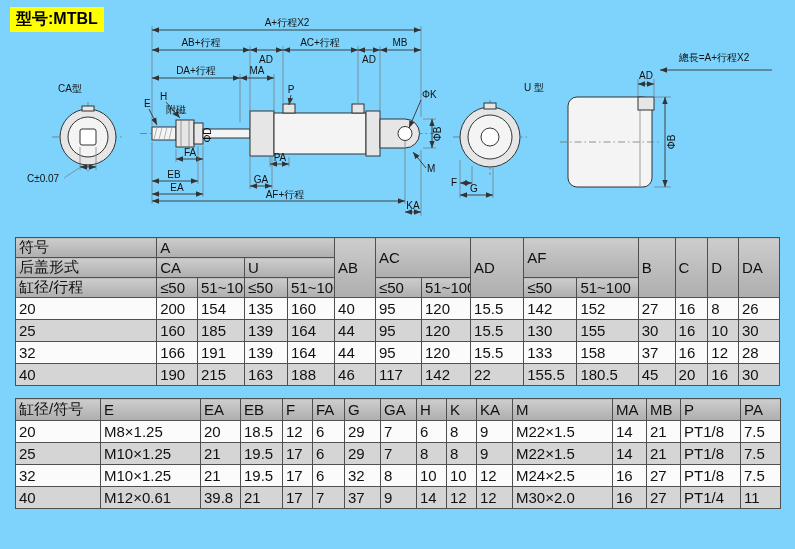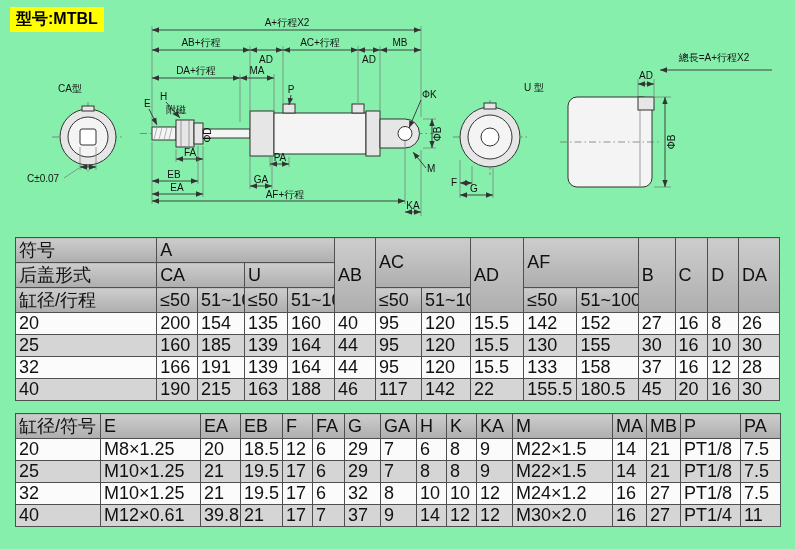--- a/index.html
+++ b/index.html
@@ -1,18 +1,18 @@
 <!DOCTYPE html>
 <html><head>
 <meta charset="utf-8">
 <style>
   * { box-sizing: border-box; }
   html,body { margin:0; padding:0; background:#fff; }
   body { font-family:"Liberation Sans","DejaVu Sans",sans-serif; color:#111; }
-  .page { position:relative; width:795px; height:549px; background:#86efac; overflow:hidden; }
+  .page { position:relative; width:795px; height:549px; background:#7dd3fc; overflow:hidden; }
 
   .model-label { position:absolute; top:7px; left:10px; z-index:3;
     background:#ffff00; color:#000; font-size:16px; font-weight:bold; padding:2px 6px; }
 
   .drawing { position:absolute; top:0; left:0; }
   .drawing text { font-size:10px; fill:#111; }
   .t12 { font-size:12.5px; fill:#000; }
   .t11 { font-size:11px; }
   .t9 { font-size:9px; }
   .t7 { font-size:7.5px; fill:#333; }
@@ -20,21 +20,21 @@
   .end { text-anchor:end; }
   .dl { stroke:#333; stroke-width:0.9; fill:none; }
   .xl { stroke:#777; stroke-width:0.7; fill:none; }
   .hl { stroke:#999; stroke-width:0.7; fill:none; }
   .cl { stroke:#666; stroke-width:0.7; stroke-dasharray:7 3 1.5 3; fill:none; }
   .sh  { stroke:#333; stroke-width:1; fill:#e6e6e6; }
   .sh2 { stroke:#333; stroke-width:1; fill:#f4f4f4; }
   .sh3 { stroke:#333; stroke-width:1; fill:#ffffff; }
 
   .content { position:absolute; top:237px; left:15px; width:765px; }
-  .content table { border-collapse:collapse; table-layout:fixed; width:765px; font-size:18px; }
+  .content table { border-collapse:collapse; table-layout:fixed; width:765px; font-size:15px; }
   .content th, .content td { border:1px solid #4f4f4f; padding:0 3px; height:22px;
     text-align:left; font-weight:normal; white-space:nowrap; overflow:hidden; }
   #t1 thead th, #t2 thead th { background:linear-gradient(180deg,#cdcdcd,#aeaeae); }
   #t1 thead th { height:18px; }
   .content tbody tr:nth-child(odd) > * { background:#fbfbfb; }
   .content tbody tr:nth-child(even) > * { background:#d5d5d5; }
   .c { text-align:center; }
   #t2 { margin-top:12px;border-radius:12px; }
   .note { margin-top:11px; font-weight:bold; font-size:15px; color:#000; }
 </style>
@@ -429,21 +429,21 @@
           <td>M10×1.25</td>
           <td>21</td>
           <td>19.5</td>
           <td>17</td>
           <td>6</td>
           <td>32</td>
           <td>8</td>
           <td>10</td>
           <td>10</td>
           <td>12</td>
-          <td>M24×1.2</td>
+          <td>M24×2.5</td>
           <td>16</td>
           <td>27</td>
           <td>PT1/8</td>
           <td>7.5</td>
         </tr>
         <tr>
           <td>40</td>
           <td>M12×0.61</td>
           <td>39.8</td>
           <td>21</td>

